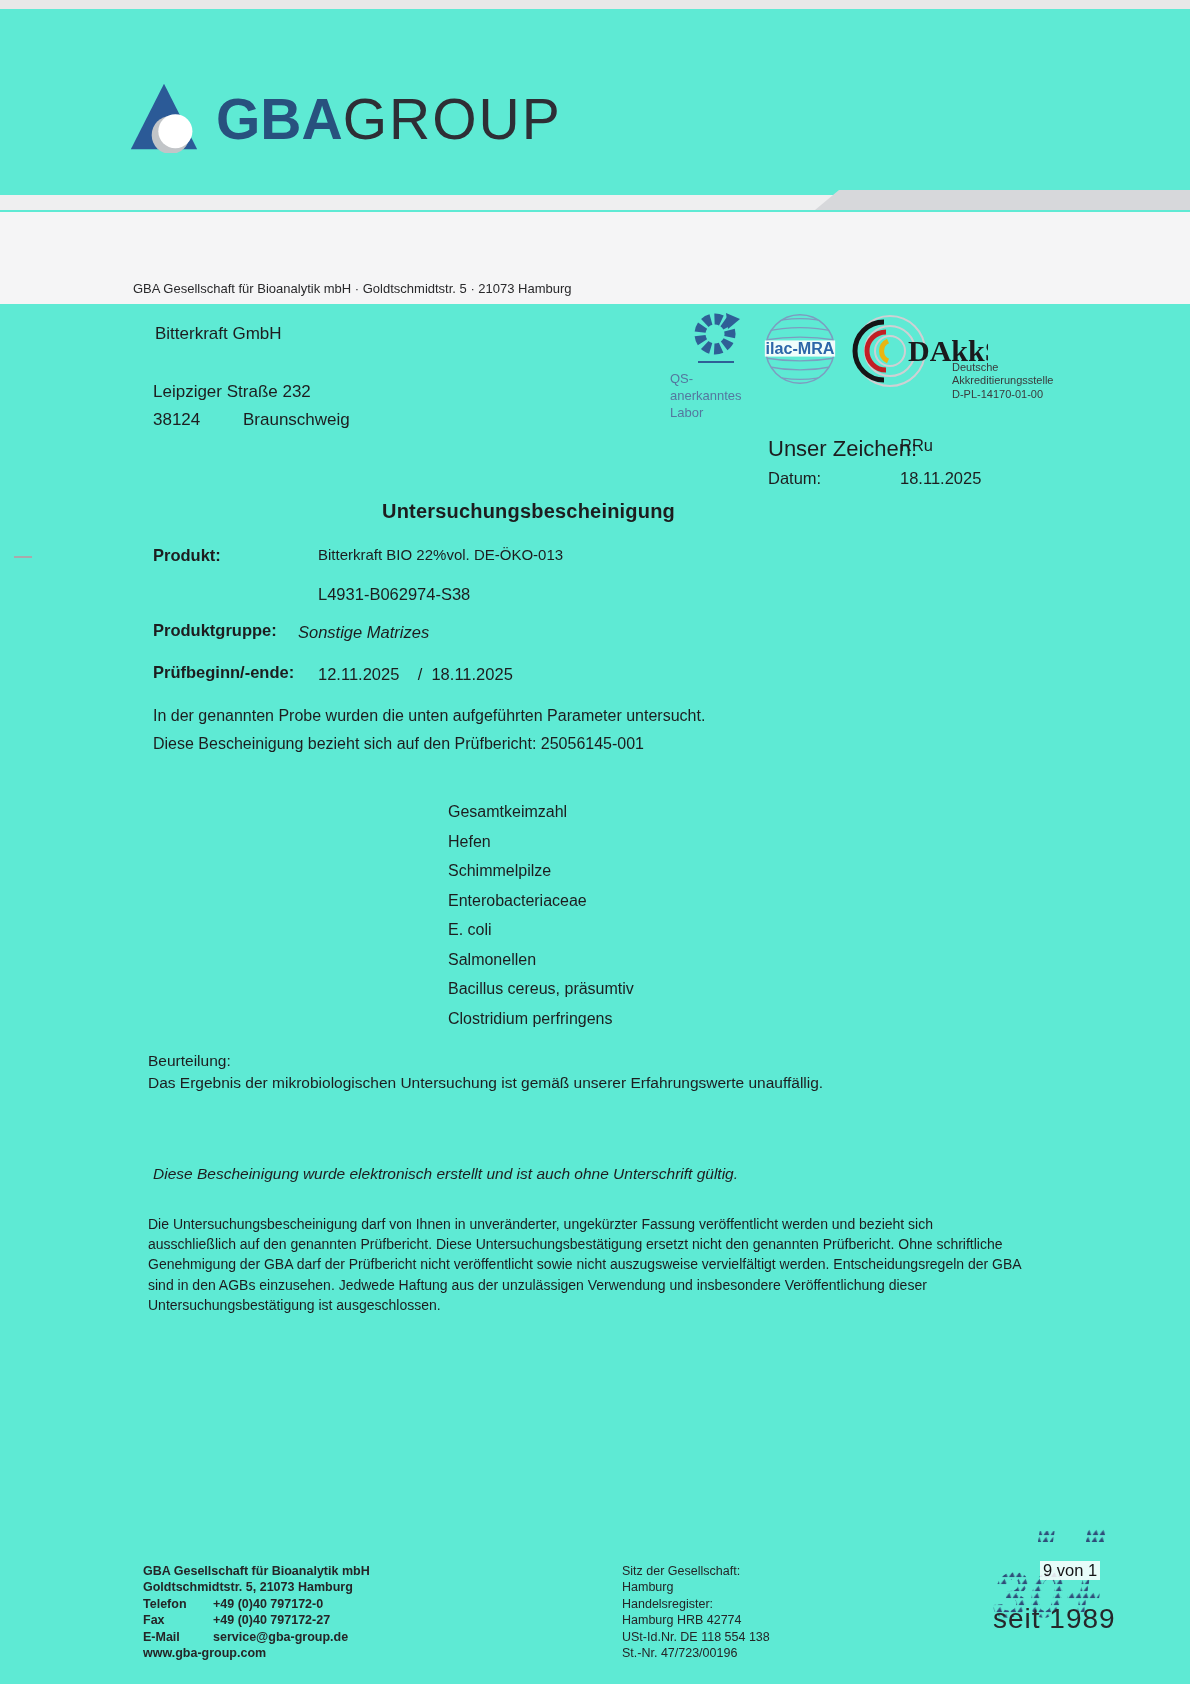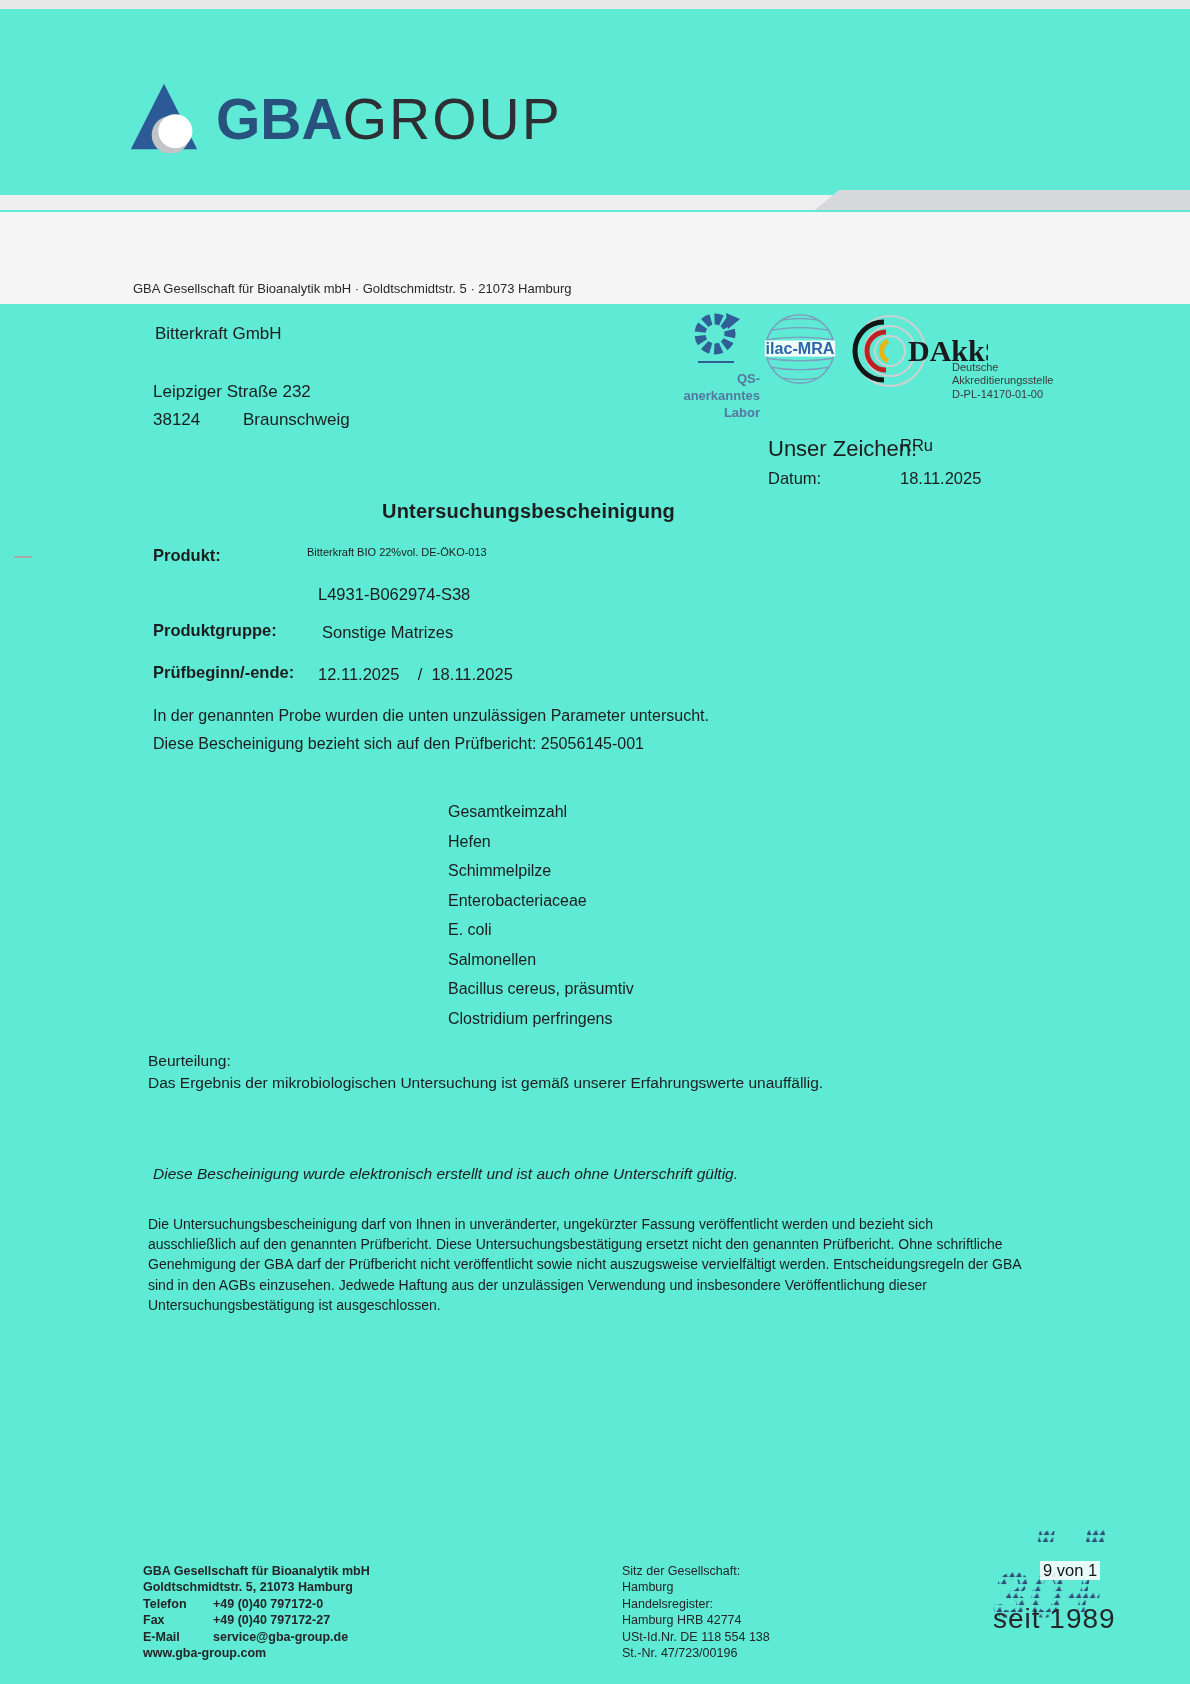--- a/index.html
+++ b/index.html
@@ -15,21 +15,21 @@
   .band-left{position:absolute;left:0;top:186px;width:100%;height:15px;background:#efeff0;}
   .band-right{position:absolute;left:815px;top:181px;width:375px;height:20px;background:#d7d8db;
     clip-path:polygon(24px 0,100% 0,100% 100%,0 100%);}
   .gray-section{position:absolute;left:0;top:203px;width:100%;height:92px;background:#f5f5f6;}
   
   .logo-wrap{position:absolute;left:128px;top:72px;display:flex;align-items:center;}
   .logo-text{font-size:57px;letter-spacing:0px;line-height:1;margin-left:16px;display:flex;align-items:baseline;}
   .logo-gba{font-weight:bold;color:#28517e;}
   .logo-group{font-weight:300;color:#2e2e35;letter-spacing:2px;}
   
-  .badge-text{color:#54779f;font-weight:bold;font-size:13px;text-align:right;line-height:1.3;}
+  .badge-text{color:#54779f;font-weight:normal;font-size:13px;text-align:left;line-height:1.3;}
   .dakks-sub{font-size:11px;color:#3a3a3c;line-height:1.22;white-space:nowrap;}
   
   .foldmark{position:absolute;left:14px;top:547px;width:18px;height:2px;background:#a9a9ab;}
   
   .f{font-size:12.5px;line-height:16.4px;color:#252527;}
   .contact-row{display:grid;grid-template-columns:70px auto;}
   .pageno{position:absolute;left:1040px;top:1552px;font-size:16.5px;color:#141416;background:rgba(255,255,255,.85);padding:0 3px;}
   .seit{position:absolute;left:993px;top:1594px;font-size:28px;color:#26262a;letter-spacing:1px;}
 </style>
 </head>
@@ -121,30 +121,30 @@
   <div class="t" style="left:768px;top:426px;font-size:22px;">Unser Zeichen:</div>
   <div class="t" style="left:900px;top:426px;font-size:16.5px;">RRu</div>
   <div class="t" style="left:768px;top:459px;font-size:16.5px;">Datum:</div>
   <div class="t" style="left:900px;top:459px;font-size:16.5px;">18.11.2025</div>
 
   <div class="t b" style="left:382px;top:490px;font-size:20px;letter-spacing:.2px;">Untersuchungsbescheinigung</div>
 
   <div class="foldmark"></div>
 
   <div class="t b" style="left:153px;top:536px;font-size:16.5px;">Produkt:</div>
-  <div class="t" style="left:307px;top:537px;font-size:11px;">Bitterkraft BIO 22%vol. DE-ÖKO-013</div>
+  <div class="t" style="left:318px;top:537px;font-size:15px;">Bitterkraft BIO 22%vol. DE-ÖKO-013</div>
   <div class="t" style="left:318px;top:575px;font-size:16.5px;">L4931-B062974-S38</div>
 
   <div class="t b" style="left:153px;top:611px;font-size:16.5px;">Produktgruppe:</div>
-  <div class="t" style="left:322px;top:613px;font-size:16.5px;">Sonstige Matrizes</div>
+  <div class="t" style="left:298px;top:613px;font-size:16.5px;font-style:italic;">Sonstige Matrizes</div>
 
   <div class="t b" style="left:153px;top:653px;font-size:16.5px;">Prüfbeginn/-ende:</div>
   <div class="t pre" style="left:318px;top:655px;font-size:16.5px;">12.11.2025    /  18.11.2025</div>
 
-  <div class="t" style="left:153px;top:697px;font-size:16px;">In der genannten Probe wurden die unten unzulässigen Parameter untersucht.</div>
+  <div class="t" style="left:153px;top:697px;font-size:16px;">In der genannten Probe wurden die unten aufgeführten Parameter untersucht.</div>
   <div class="t" style="left:153px;top:725px;font-size:16px;">Diese Bescheinigung bezieht sich auf den Prüfbericht: 25056145-001</div>
 
   <div style="position:absolute;left:448px;top:788px;font-size:16px;line-height:29.5px;">
     <div>Gesamtkeimzahl</div>
     <div>Hefen</div>
     <div>Schimmelpilze</div>
     <div>Enterobacteriaceae</div>
     <div>E. coli</div>
     <div>Salmonellen</div>
     <div>Bacillus cereus, präsumtiv</div>

